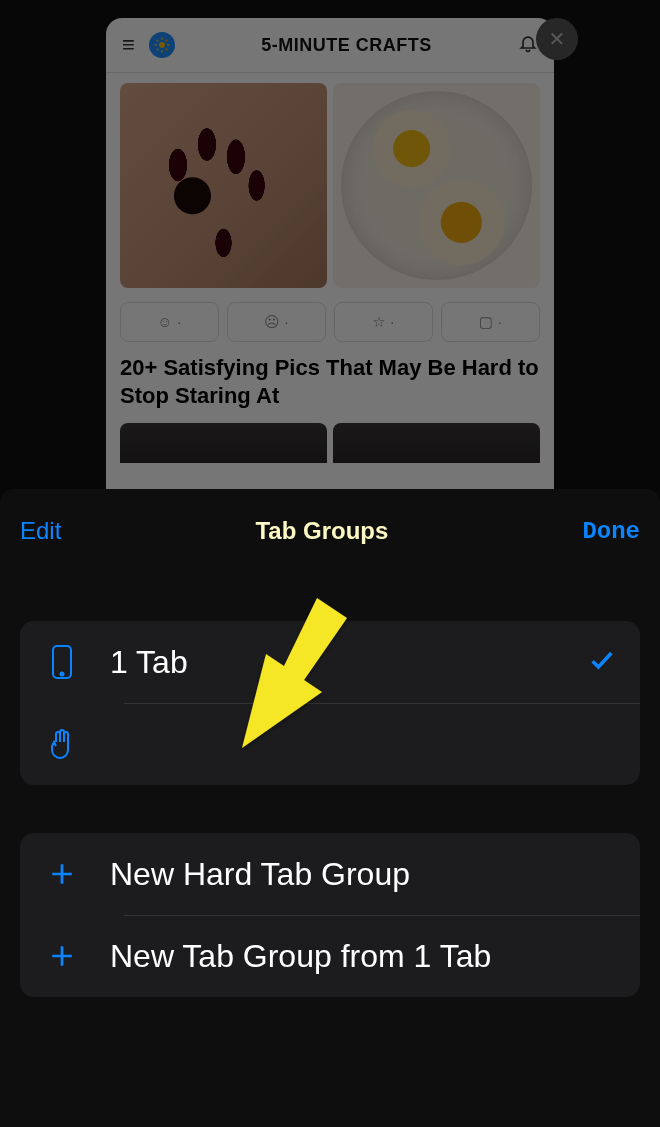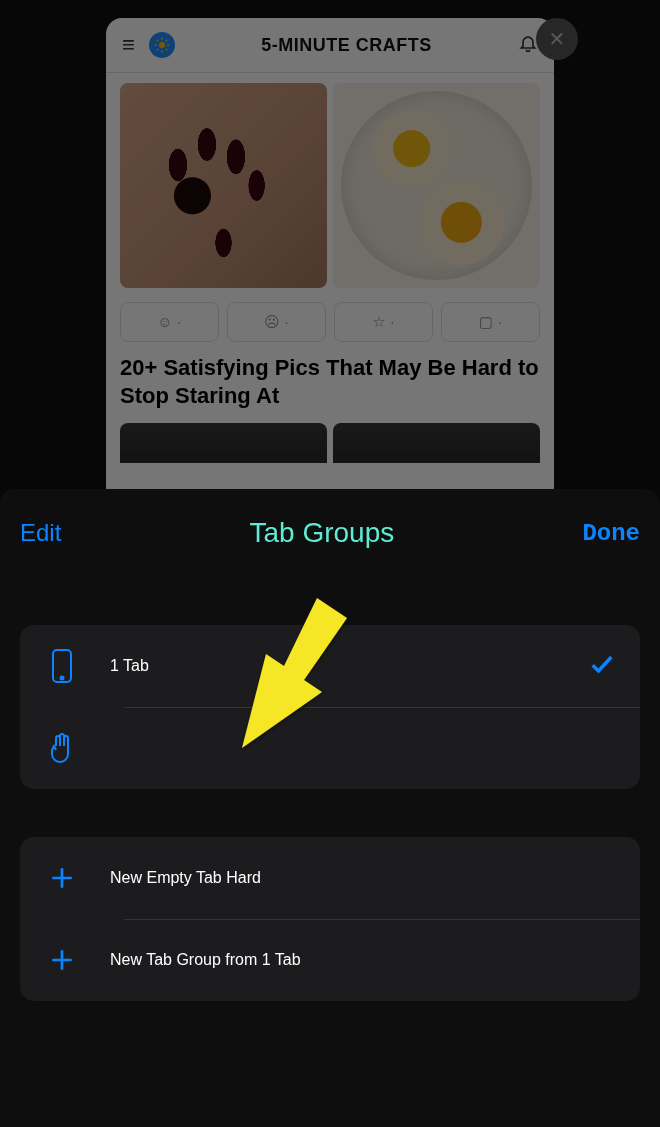--- a/index.html
+++ b/index.html
@@ -110,21 +110,21 @@
       height: 638px;
       background: #0e0e0f;
       border-radius: 14px 14px 0 0;
       padding: 28px 20px 0;
     }
     .sheet-header {
       display:flex; align-items:center; justify-content:space-between;
       margin-bottom: 76px;
     }
     .sheet-edit { color:#0a84ff; font-size:24px; }
-    .sheet-title { color:#5eead4; font-size:28px; font-weight:400; }
+    .sheet-title { color:#fef9c3; font-size:24px; font-weight:700; }
     .sheet-done { color:#0a84ff; font-size:24px; font-weight:600;font-family:Liberation Mono, monospace; }
 
     .group-section {
       background: #1c1c1e;
       border-radius: 14px;
       margin-bottom: 48px;
       overflow:hidden;
     }
     .group-row {
       display:flex; align-items:center;
@@ -133,21 +133,21 @@
       gap: 30px;
       position: relative;
     }
     .group-row + .group-row::before{
       content:""; position:absolute; top:0; left:104px; right:0;
       height:1px; background:#333;
     }
     .row-icon-wrap { width:36px; display:flex; justify-content:center;}
     .row-icon-wrap svg { stroke:#0a84ff; fill:none; stroke-width:2; }
     .plus-icon svg { stroke:#0a84ff; stroke-width:2.5; }
-    .row-label { color:#fff; font-size:16px; flex:1; }
+    .row-label { color:#fff; font-size:32px; flex:1; }
     .check-mark svg { stroke:#0a84ff; fill:none; stroke-width:3; width:28px; height:28px; }
 
     
     .yellow-arrow{
       position:absolute;
       top: 588px; left: 222px;
       transform: rotate(0deg);
       pointer-events: none;
       z-index: 50;
     }
@@ -243,21 +243,21 @@
   </div>
 
   <div class="group-section">
     <div class="group-row">
       <span class="row-icon-wrap plus-icon">
         <svg width="26" height="26" viewBox="0 0 24 24">
             <line x1="12" y1="3" x2="12" y2="21"></line>
             <line x1="3" y1="12" x2="21" y2="12"></line>
           </svg>
       </span>
-      <span class="row-label">New Empty Tab Hard</span>
+      <span class="row-label">New Hard Tab Group</span>
     </div>
     <div class="group-row">
       <span class="row-icon-wrap plus-icon">
         <svg width="26" height="26" viewBox="0 0 24 24">
             <line x1="12" y1="3" x2="12" y2="21"></line>
             <line x1="3" y1="12" x2="21" y2="12"></line>
           </svg>
       </span>
       <span class="row-label">New Tab Group from 1 Tab</span>
     </div>

